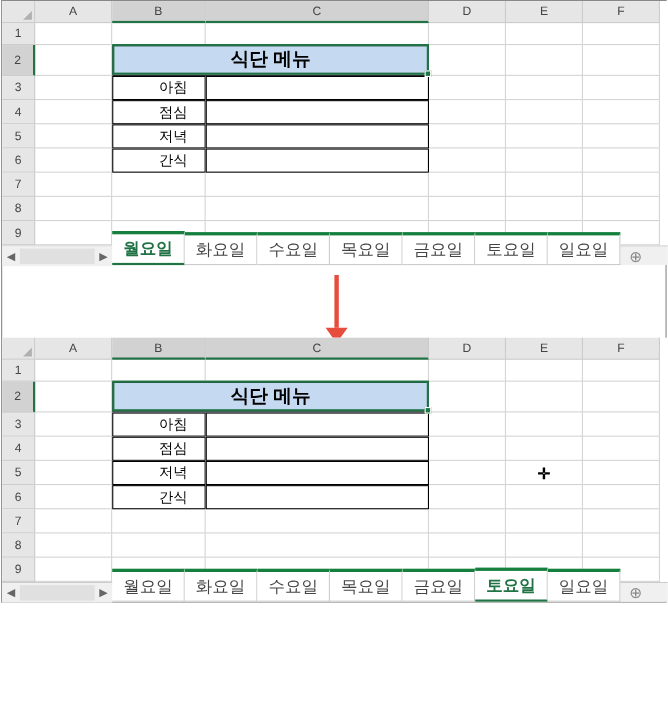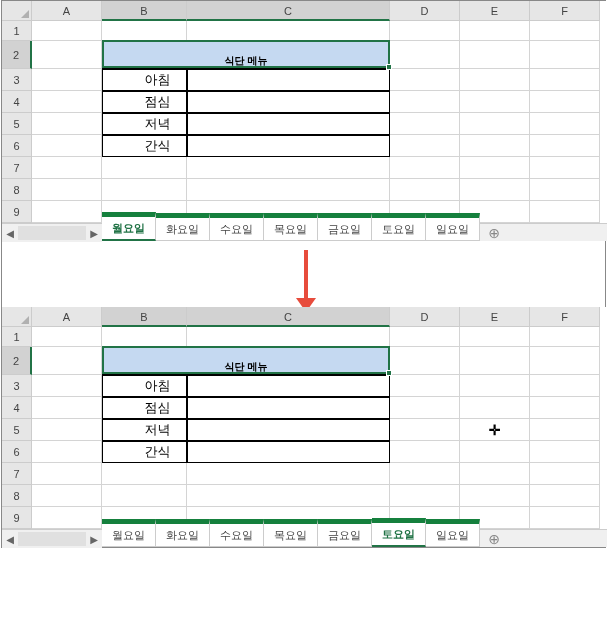--- a/index.html
+++ b/index.html
@@ -102,24 +102,24 @@
 
 
 .bcell {
   border: 1px solid #000;
   background: #fff;
   padding-left: 26px;
 }
 .title-cell {
   background: #c5d9f1;
   font-weight: bold;
-  font-size: 10px;
+  font-size: 17px;
   border: 1px solid #000;
   display: flex;
-  align-items: flex-end;
+  align-items: flex-start;
   justify-content: center;
 }
 
 
 .selection {
   position: absolute;
   border: 2px solid #217346;
   pointer-events: none;
   z-index: 10;
 }
@@ -157,26 +157,26 @@
   height: 14px;
   background: #e0e0e0;
 }
 .tabs {
   display: flex;
   flex: 1;
   align-items: flex-end;
 }
 .tab {
   padding: 4px 10px 3px 10px;
-  font-size: 11px;
+  font-size: 15px;
   color: #444;
   background: #fff;
   border-right: 1px solid #ccc;
   border-bottom: 1px solid #ccc;
-  border-top: 5px solid #15803d;
+  border-top: 3px solid #15803d;
   position: relative;
 }
 .tab.active {
   color: #217346;
   border-bottom: 2px solid #217346;
   background: #fff;
   font-weight: bold;
 }
 .new-tab {
   width: 28px;

